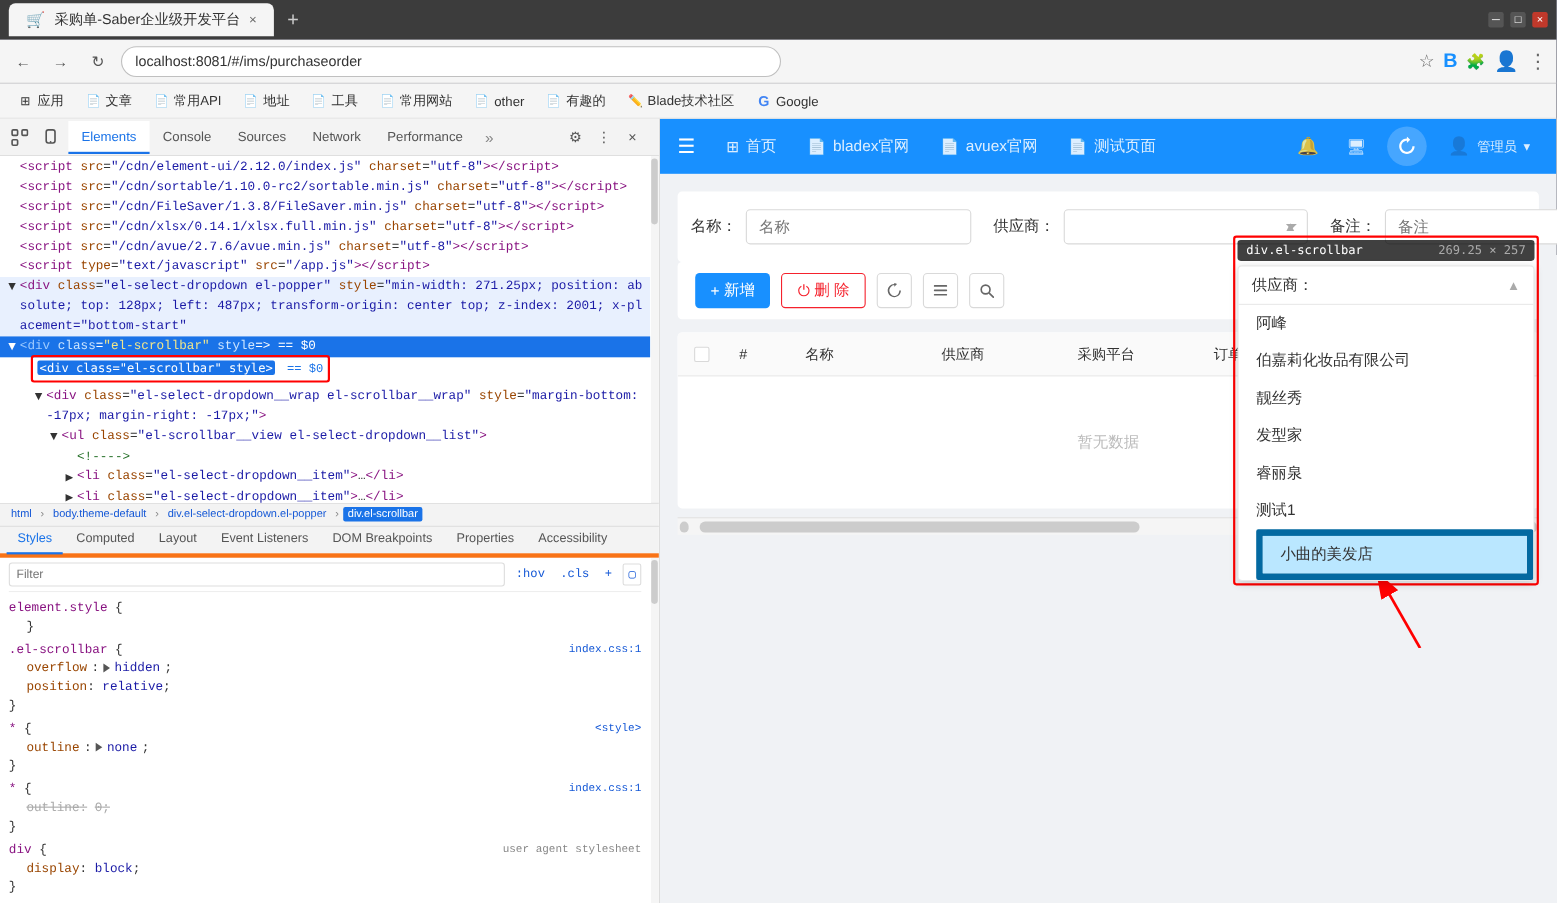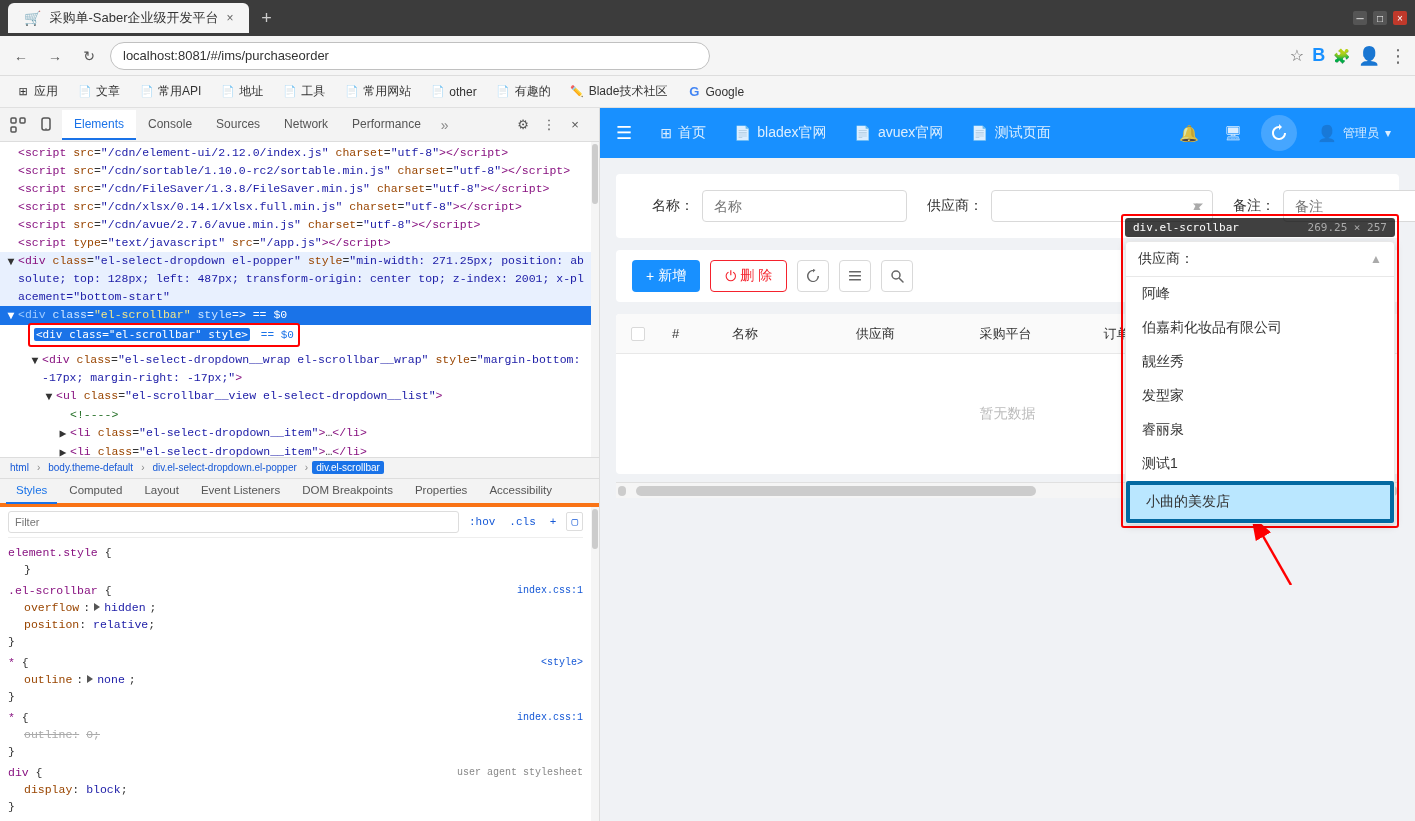--- a/index.html
+++ b/index.html
@@ -444,23 +444,22 @@
     .app-main {
       flex: 1;
       padding: 16px;
       overflow: auto;
       position: relative;
     }
 
     
     .search-form {
       background: white;
-      padding: 16px 36px;
+      padding: 16px 12px;
       border-radius: 4px;
-      margin-bottom: 12px;
       display: flex;
       gap: 20px;
       align-items: flex-start;
     }
     .form-row {
       display: flex;
       align-items: center;
       gap: 8px;
       flex: 1;
     }
@@ -1091,21 +1090,21 @@
               <span class="dropdown-arrow">▲</span>
             </div>
             <div class="dropdown-list">
               <div class="dropdown-item">阿峰</div>
               <div class="dropdown-item">伯嘉莉化妆品有限公司</div>
               <div class="dropdown-item">靓丝秀</div>
               <div class="dropdown-item">发型家</div>
               <div class="dropdown-item">睿丽泉</div>
               <div class="dropdown-item">测试1</div>
 
-              <div style="border:4px solid #0369a1; border-radius:2px;">
+              <div style="border:6px solid #0369a1; border-radius:2px;margin-left:16px;">
                 <div class="dropdown-item selected">小曲的美发店</div>
               </div>
             </div>
           </div>
         </div>
 
         <div style="position:absolute; bottom:-60px; left:120px;">
           <svg width="60" height="80" viewBox="0 0 60 80">
             <defs>
               <marker id="arrowhead" markerWidth="10" markerHeight="7" refX="10" refY="3.5" orient="auto">

